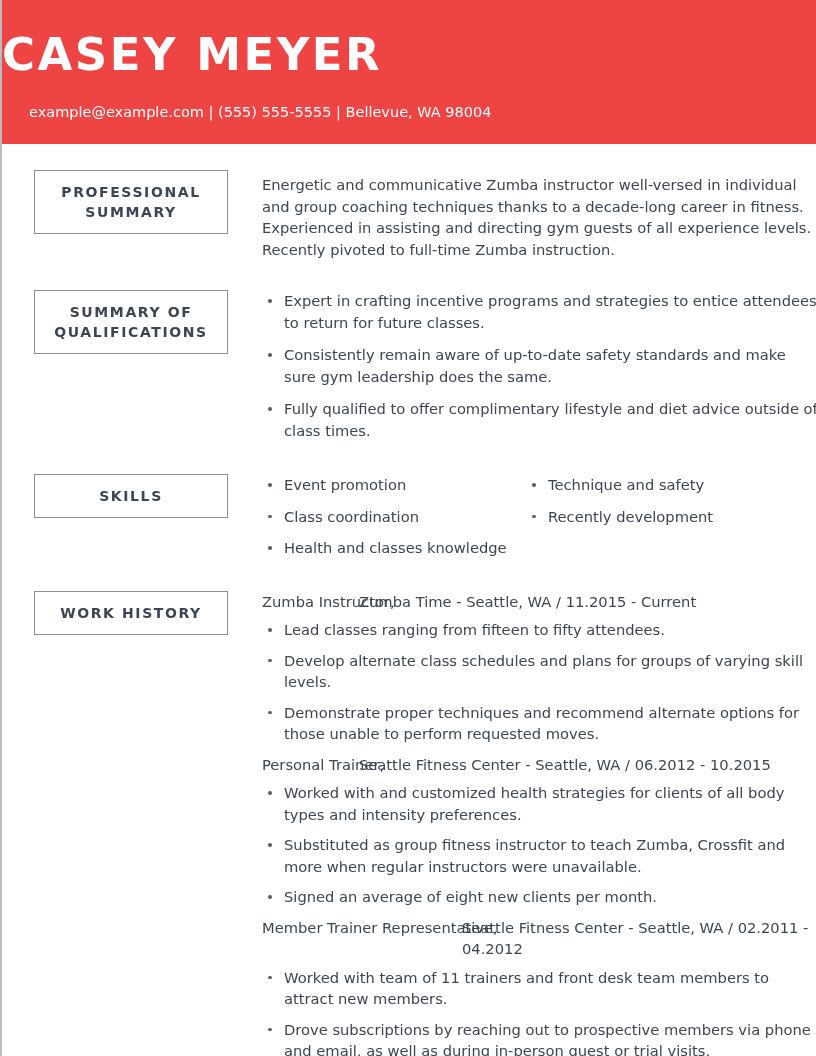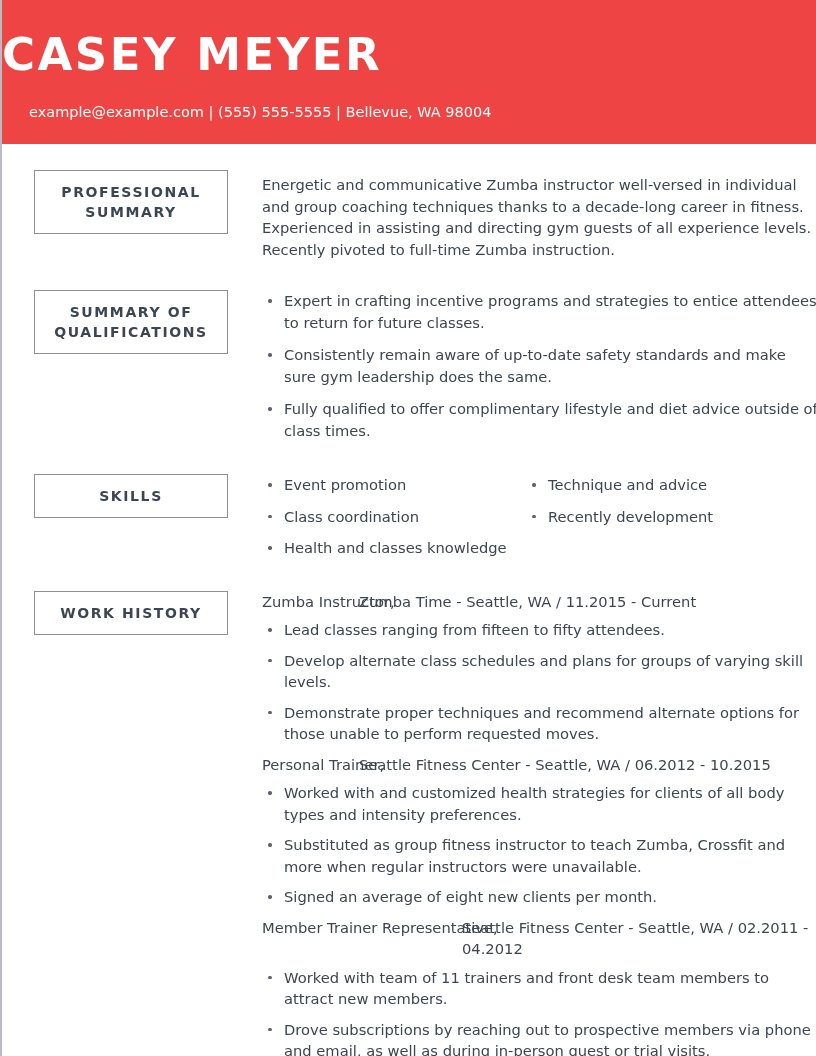--- a/index.html
+++ b/index.html
@@ -236,21 +236,21 @@
           <div class="skills-wrap">
             <div class="skills-col">
               <ul class="bullets">
                 <li>Event promotion</li>
                 <li>Class coordination</li>
                 <li>Health and classes knowledge</li>
               </ul>
             </div>
             <div class="skills-col second">
               <ul class="bullets">
-                <li>Technique and advice</li>
+                <li>Technique and safety</li>
                 <li>Recently development</li>
               </ul>
             </div>
           </div>
         </div>
       </div>
     </div>
 
     <div class="spacer-sm"></div>
 

